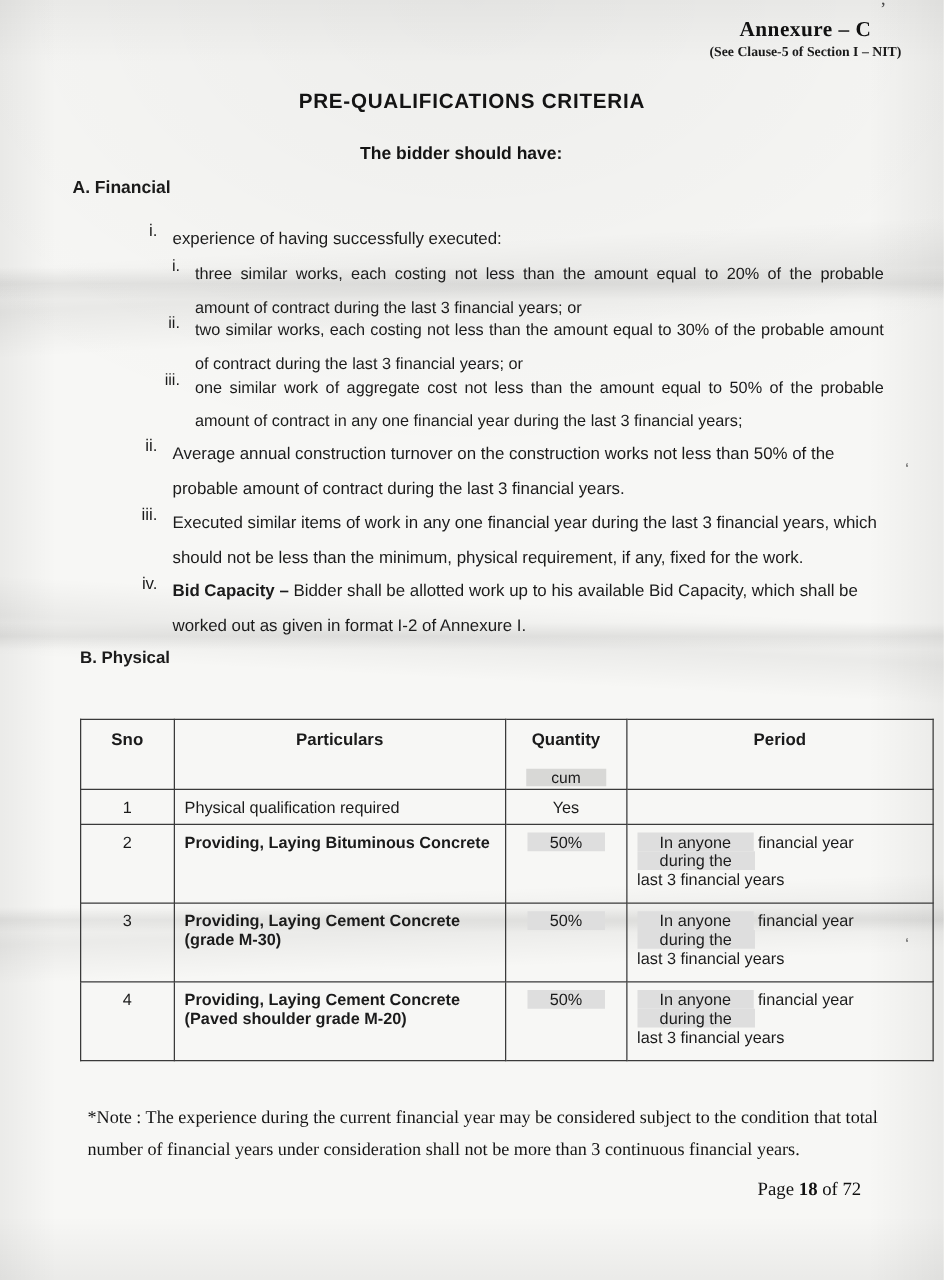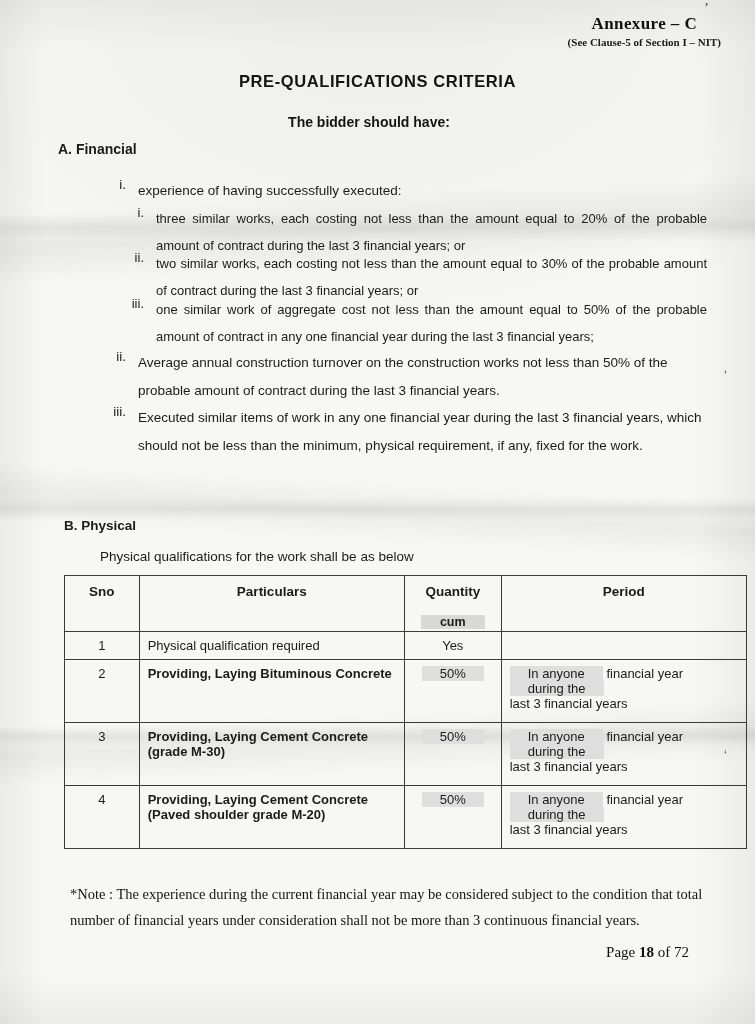--- a/index.html
+++ b/index.html
@@ -154,21 +154,21 @@
     padding-top: 8px;
     padding-bottom: 2px;
   }
   .col-sno { width: 58px; text-align: center; }
   .col-part { width: 250px; }
   .col-qty { width: 80px; text-align: center; }
   .col-period { width: 230px; }
   .hdr-cum {
     display: block;
     margin-top: 16px;
-    font-weight: bold;
+    font-weight: normal;
     font-size: 12.5px;
     background: #d8d8d6;
     width: 34px;
     margin-left: auto;
     margin-right: auto;
     padding: 0 15px;
   }
   .hl {
     background: #dedede;
     padding: 0 18px;
@@ -255,23 +255,26 @@
     <div class="lvl1" style="top:349px;">
       <span class="marker">ii.</span>
       <span class="txt">Average annual construction turnover on the construction works not less than 50% of the probable amount of contract during the last 3 financial years.</span>
     </div>
 
     <div class="lvl1" style="top:404px;">
       <span class="marker">iii.</span>
       <span class="txt">Executed similar items of work in any one financial year during the last 3 financial years, which should not be less than the minimum, physical requirement, if any, fixed for the work.</span>
     </div>
 
+    <div class="lvl1" style="top:459px;">
+      <span class="marker">iv.</span>
+      <span class="txt"><b>Bid Capacity –</b><span> Bidder shall be allotted work up to his available Bid Capacity, which shall be worked out as given in format I-2 of Annexure I.</span></span>
+    </div>
 
     <div class="sec-b">B. Physical</div>
-    <div class="phys-line">Physical qualifications for the work shall be as below</div>
 
     <table class="pq">
       <thead>
         <tr>
           <th class="col-sno">Sno</th>
           <th class="col-part">Particulars</th>
           <th class="col-qty">
             <span>Quantity</span>
             <span class="hdr-cum">cum</span>
           </th>

